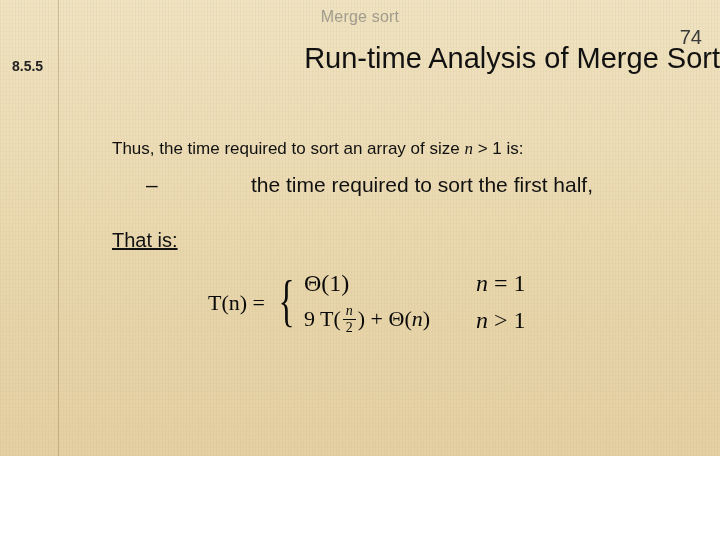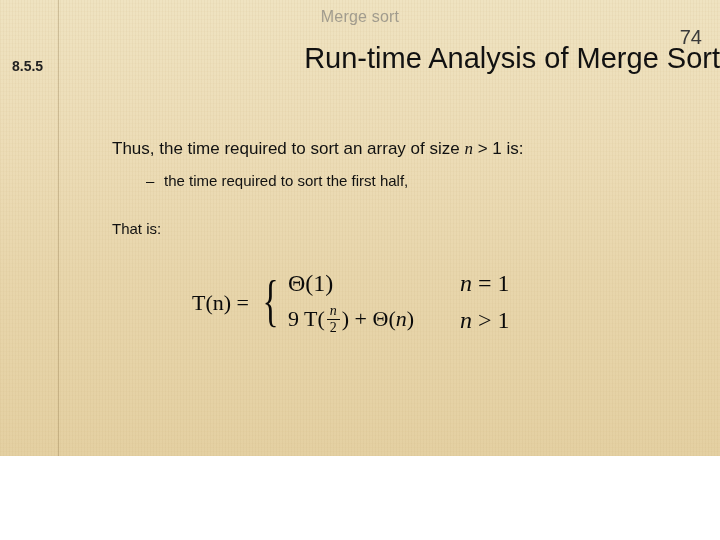--- a/index.html
+++ b/index.html
@@ -84,49 +84,52 @@
   }
   .intro .mathvar {
     font-family: "Times New Roman", Times, serif;
     font-style: italic;
     font-size: 17px;
   }
   ul.bullets {
     list-style: none;
     margin: 4px 0 0 0;
     padding: 0 0 0 34px;
-    font-size: 15px;
+    font-size: 21px;
+    text-align: center;
   }
   ul.bullets li {
     position: relative;
     padding: 2px 0 2px 18px;
   }
   ul.bullets li::before {
     content: "–";
     position: absolute;
     left: 0;
     top: 2px;
     color: #111;
   }
   .thatis {
     margin-top: 26px;
-    font-size: 15px;
+    font-size: 20px;
+    text-decoration: underline;
   }
   .formula {
     position: absolute;
     top: 270px;
     left: 192px;
     font-family: "Times New Roman", Times, serif;
     font-size: 22px;
     color: #0a0a0a;
     display: flex;
     align-items: center;
   }
   .formula .lhs {
     margin-right: 8px;
+    margin-left: 16px;
   }
   .brace {
     font-size: 56px;
     line-height: 56px;
     transform: scaleX(0.6);
     display: inline-block;
     margin-right: 4px;
     position: relative;
     top: -2px;
   }

